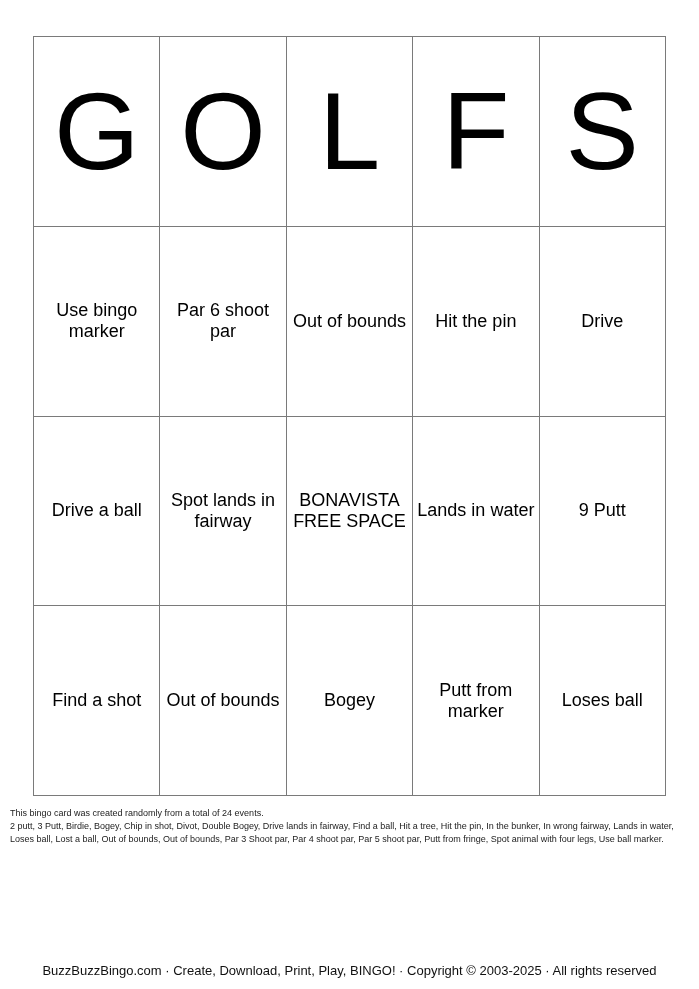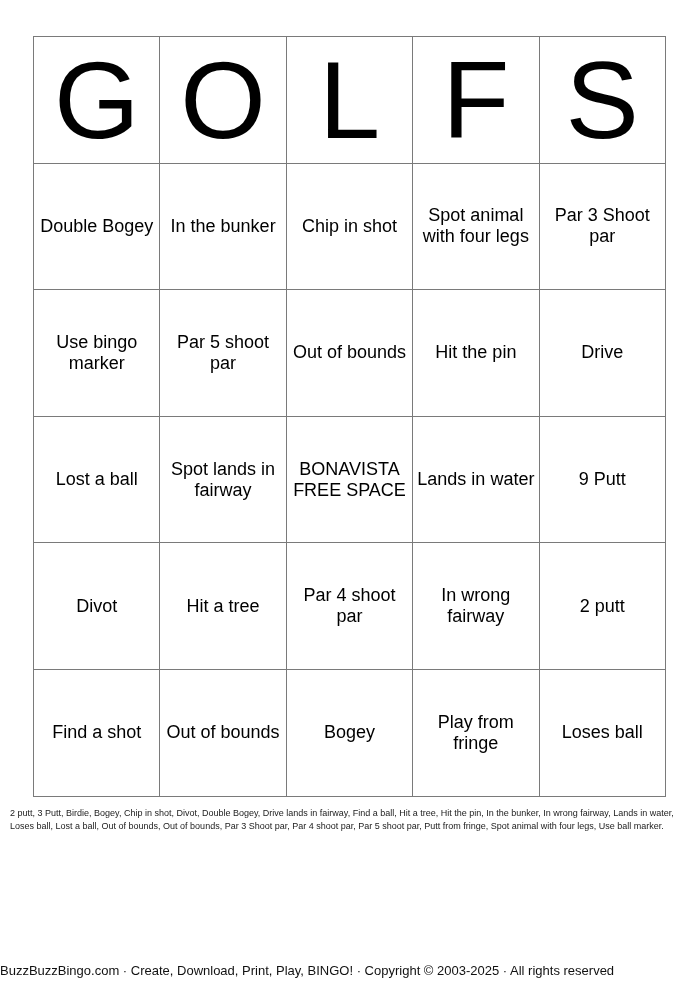--- a/index.html
+++ b/index.html
@@ -1,69 +1,56 @@
 <!DOCTYPE html>
 <html><head>
 <meta charset="utf-8">
 <style>
   html, body { margin: 0; padding: 0; background: #ffffff; }
   body { width: 699px; height: 989px; position: relative; font-family: "Liberation Sans", sans-serif; color: #000; overflow: hidden; }
   .card { position: absolute; left: 33px; top: 36px; width: 633px; height: 760px; border-collapse: collapse; table-layout: fixed; }
   .card td { border: 1px solid #7a7a7a; width: 126.6px; height: 126.6px; text-align: center; vertical-align: middle; padding: 2px; box-sizing: border-box; font-size: 18px; line-height: 21px; }
   .card th { border: 1px solid #7a7a7a; height: 126.6px; font-weight: normal; font-size: 110px; line-height: 110px; text-align: center; vertical-align: middle; padding: 0; box-sizing: border-box; }
   .info { position: absolute; left: 10px; top: 807px; width: 682px; font-size: 9px; line-height: 13px; color: #222; }
-  .footer { position: absolute; left: 0; top: 963px; width: 699px; text-align: left; font-size: 13px; color: #111; }
+  .footer { position: absolute; left: 0; top: 963px; width: 699px; text-align: center; font-size: 13px; color: #111; }
 </style>
 </head>
 <body>
 
 <table class="card">
   <tbody>
       <tr>
     <th>G</th>
     <th>O</th>
     <th>L</th>
     <th>F</th>
     <th>S</th>
   </tr>
   <tr>
-    <td>Double Bogey</td>
-    <td>In the bunker</td>
-    <td>Chip in shot</td>
-    <td>Spot animal with four legs</td>
-    <td>Par 3 Shoot par</td>
-  </tr>
-  <tr>
     <td>Use bingo marker</td>
-    <td>Par 5 shoot par</td>
+    <td>Par 6 shoot par</td>
     <td>Out of bounds</td>
     <td>Hit the pin</td>
     <td>Drive</td>
   </tr>
   <tr>
-    <td>Lost a ball</td>
+    <td>Drive a ball</td>
     <td>Spot lands in fairway</td>
     <td>BONAVISTA FREE SPACE</td>
     <td>Lands in water</td>
     <td>9 Putt</td>
   </tr>
   <tr>
-    <td>Divot</td>
-    <td>Hit a tree</td>
-    <td>Par 4 shoot par</td>
-    <td>In wrong fairway</td>
-    <td>2 putt</td>
-  </tr>
-  <tr>
     <td>Find a shot</td>
     <td>Out of bounds</td>
     <td>Bogey</td>
-    <td>Play from fringe</td>
+    <td>Putt from marker</td>
     <td>Loses ball</td>
   </tr>
 </tbody>
   </table>
 
 <div class="info">
+  <div>This bingo card was created randomly from a total of 24 events.</div>
   <div>2 putt, 3 Putt, Birdie, Bogey, Chip in shot, Divot, Double Bogey, Drive lands in fairway, Find a ball, Hit a tree, Hit the pin, In the bunker, In wrong fairway, Lands in water, Loses ball, Lost a ball, Out of bounds, Out of bounds, Par 3 Shoot par, Par 4 shoot par, Par 5 shoot par, Putt from fringe, Spot animal with four legs, Use ball marker.</div>
 </div>
 
 <div class="footer">BuzzBuzzBingo.com · Create, Download, Print, Play, BINGO! · Copyright © 2003-2025 · All rights reserved</div>
 
 </body></html>

